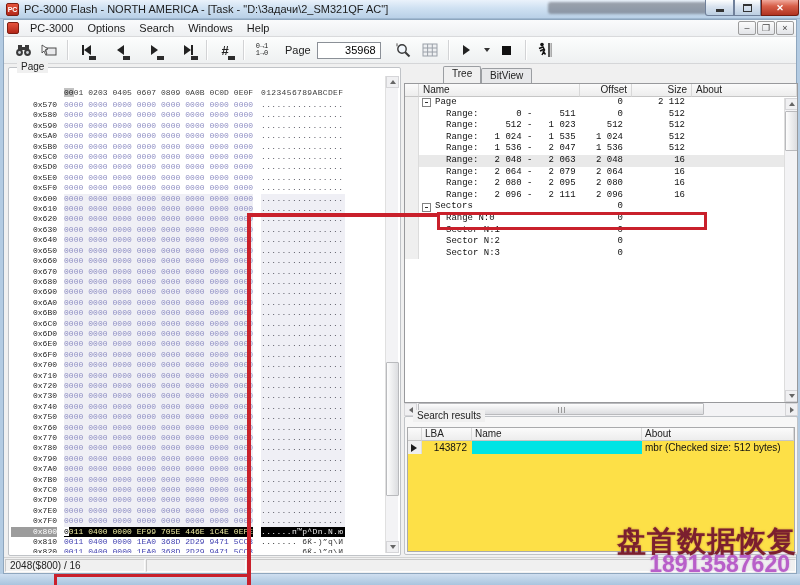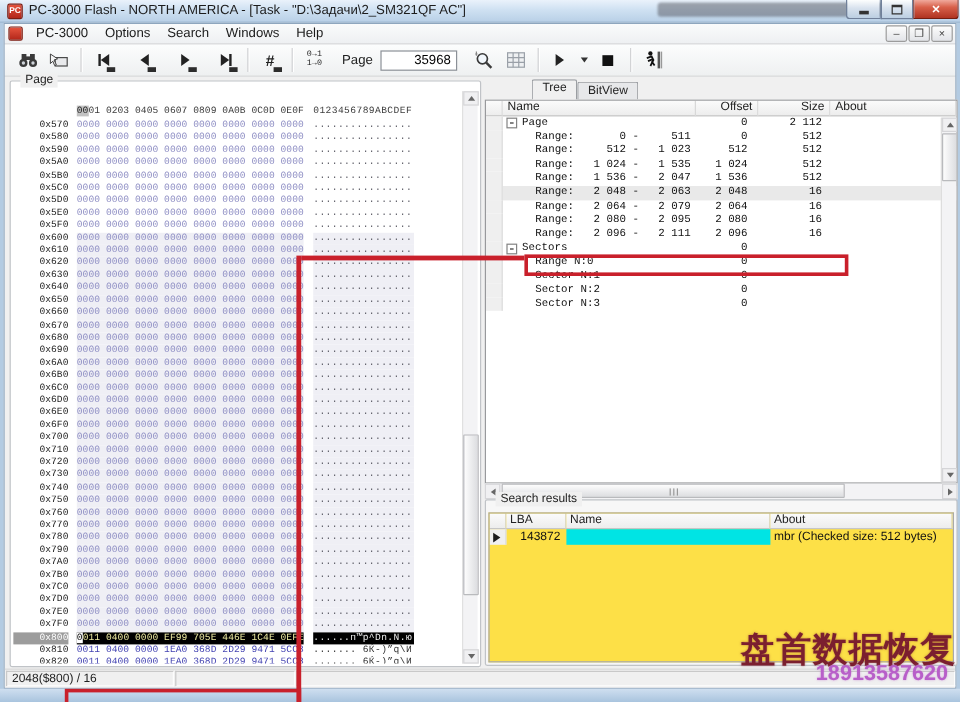--- a/index.html
+++ b/index.html
@@ -159,21 +159,21 @@
   .ssec.s1 { width:140px; } .ssec.s2 { width:100px; } .ssec.s3 { flex:1; }
 
   
   .ann { position:absolute; z-index:40; }
   .ann-box { border:3px solid #c9202b; background:transparent; }
   .ann-line { background:#c9202b; }
 
   
   .wm1 { position:absolute; right:3px; top:522px; z-index:50; font-size:29px; font-weight:bold;
     letter-spacing:1px; text-shadow:0 0 2px rgba(123,31,47,.55); }
-  .wm2 { position:absolute; right:10px; top:551px; z-index:50; font-size:18px; font-weight:bold;
+  .wm2 { position:absolute; right:10px; top:551px; z-index:50; font-size:23px; font-weight:bold;
     text-shadow:0 0 2px rgba(184,95,201,.55); }
 
   svg { display:block; }
 </style>
 </head>
 <body>
 
 <div class="titlebar">
   <div class="app-icon">PC</div>
   <div class="title-text">PC-3000 Flash  - NORTH AMERICA - [Task - "D:\Задачи\2_SM321QF AC"]</div>

